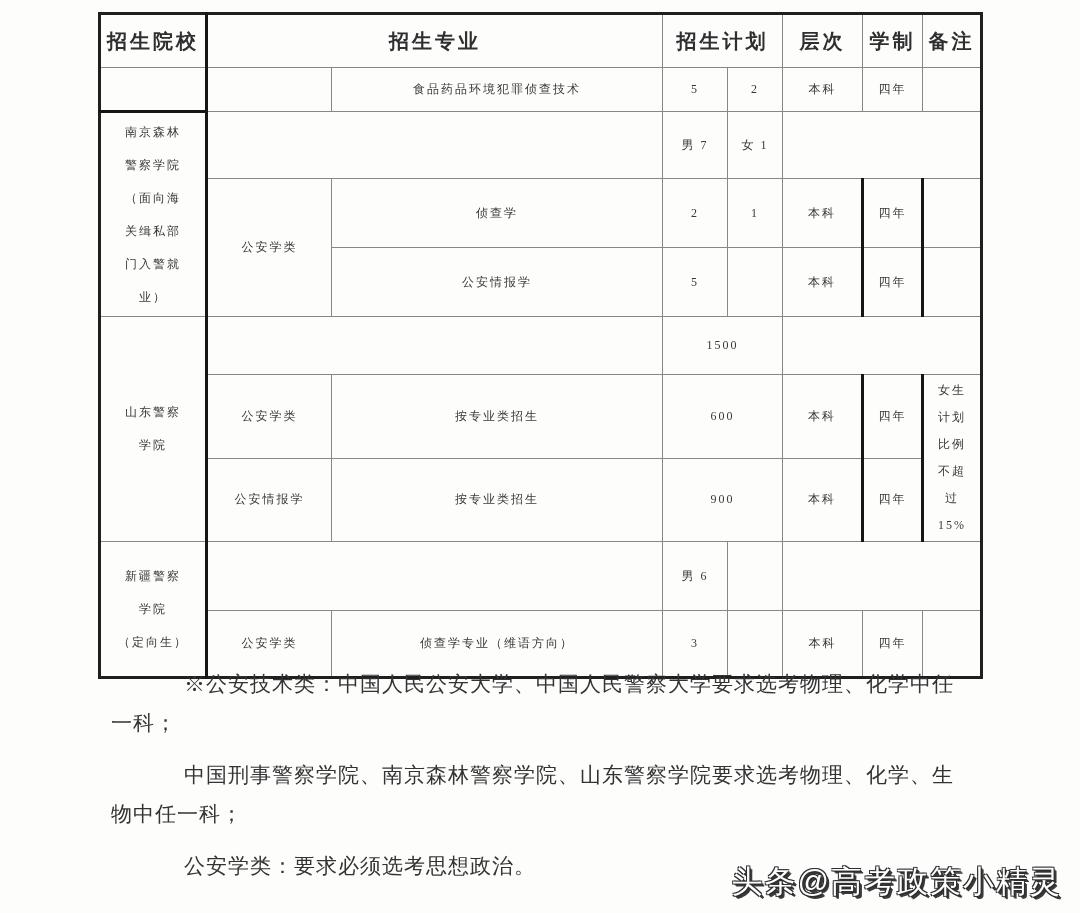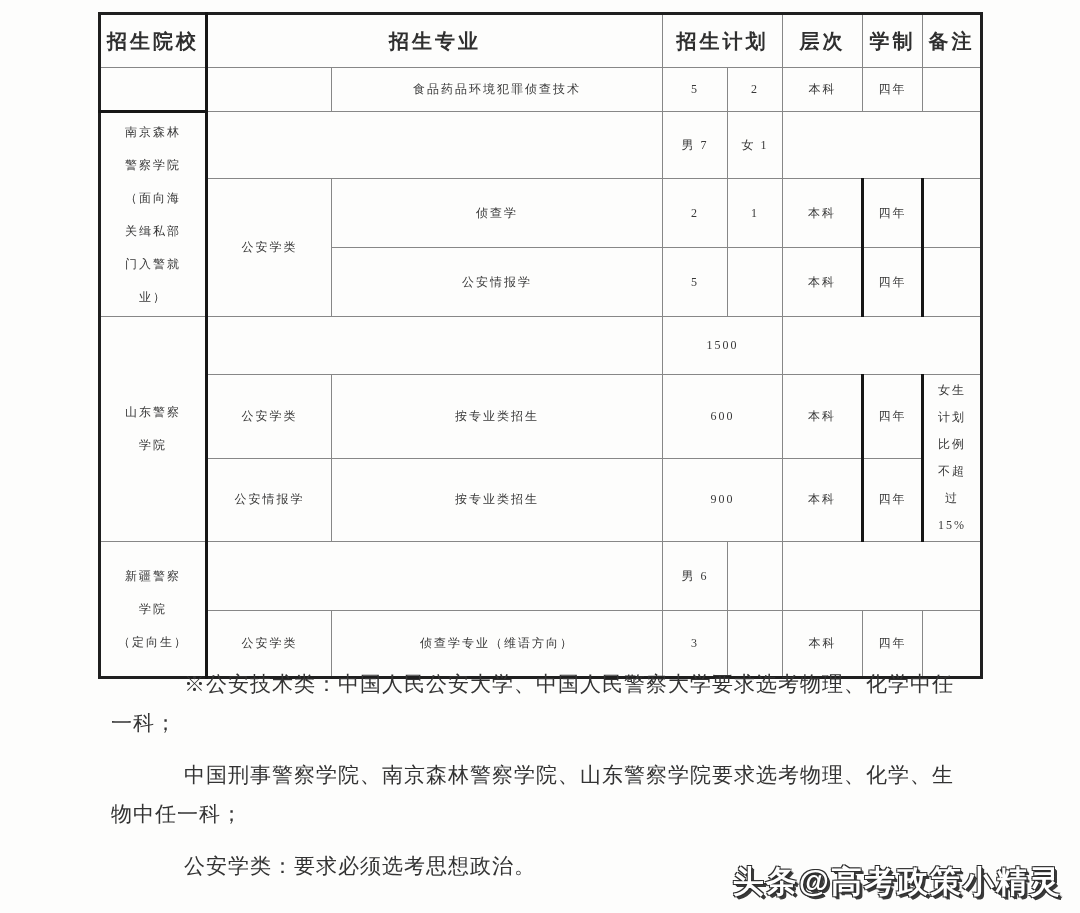--- a/index.html
+++ b/index.html
@@ -34,21 +34,21 @@
   tr.r7  { height:68px; }
   tr.r8  { height:69px; }
   tr.r9  { height:67px; }
   .notes {
     position:absolute; left:98px; top:652px; width:886px;
     font-size:21px; line-height:39px; letter-spacing:1px; color:#333333;
   }
   .notes p { margin:13px; text-indent:73px; }
   .watermark {
     position:absolute; right:18px; bottom:10px;
-    font-size:31px; font-weight:bold; letter-spacing:2px;
+    font-size:31px; font-weight:normal; letter-spacing:2px;
     color:#ffffff;
     text-shadow:
       -1px -1px 0 #2e2e2e, 1px -1px 0 #2e2e2e,
       -1px 1px 0 #2e2e2e, 1px 1px 0 #2e2e2e,
       3px 3px 0 #3a3a3a, 2px 2px 0 #333333;
     font-family:"Liberation Sans","DejaVu Sans",sans-serif;
   }
 </style>
 </head>
 <body>

